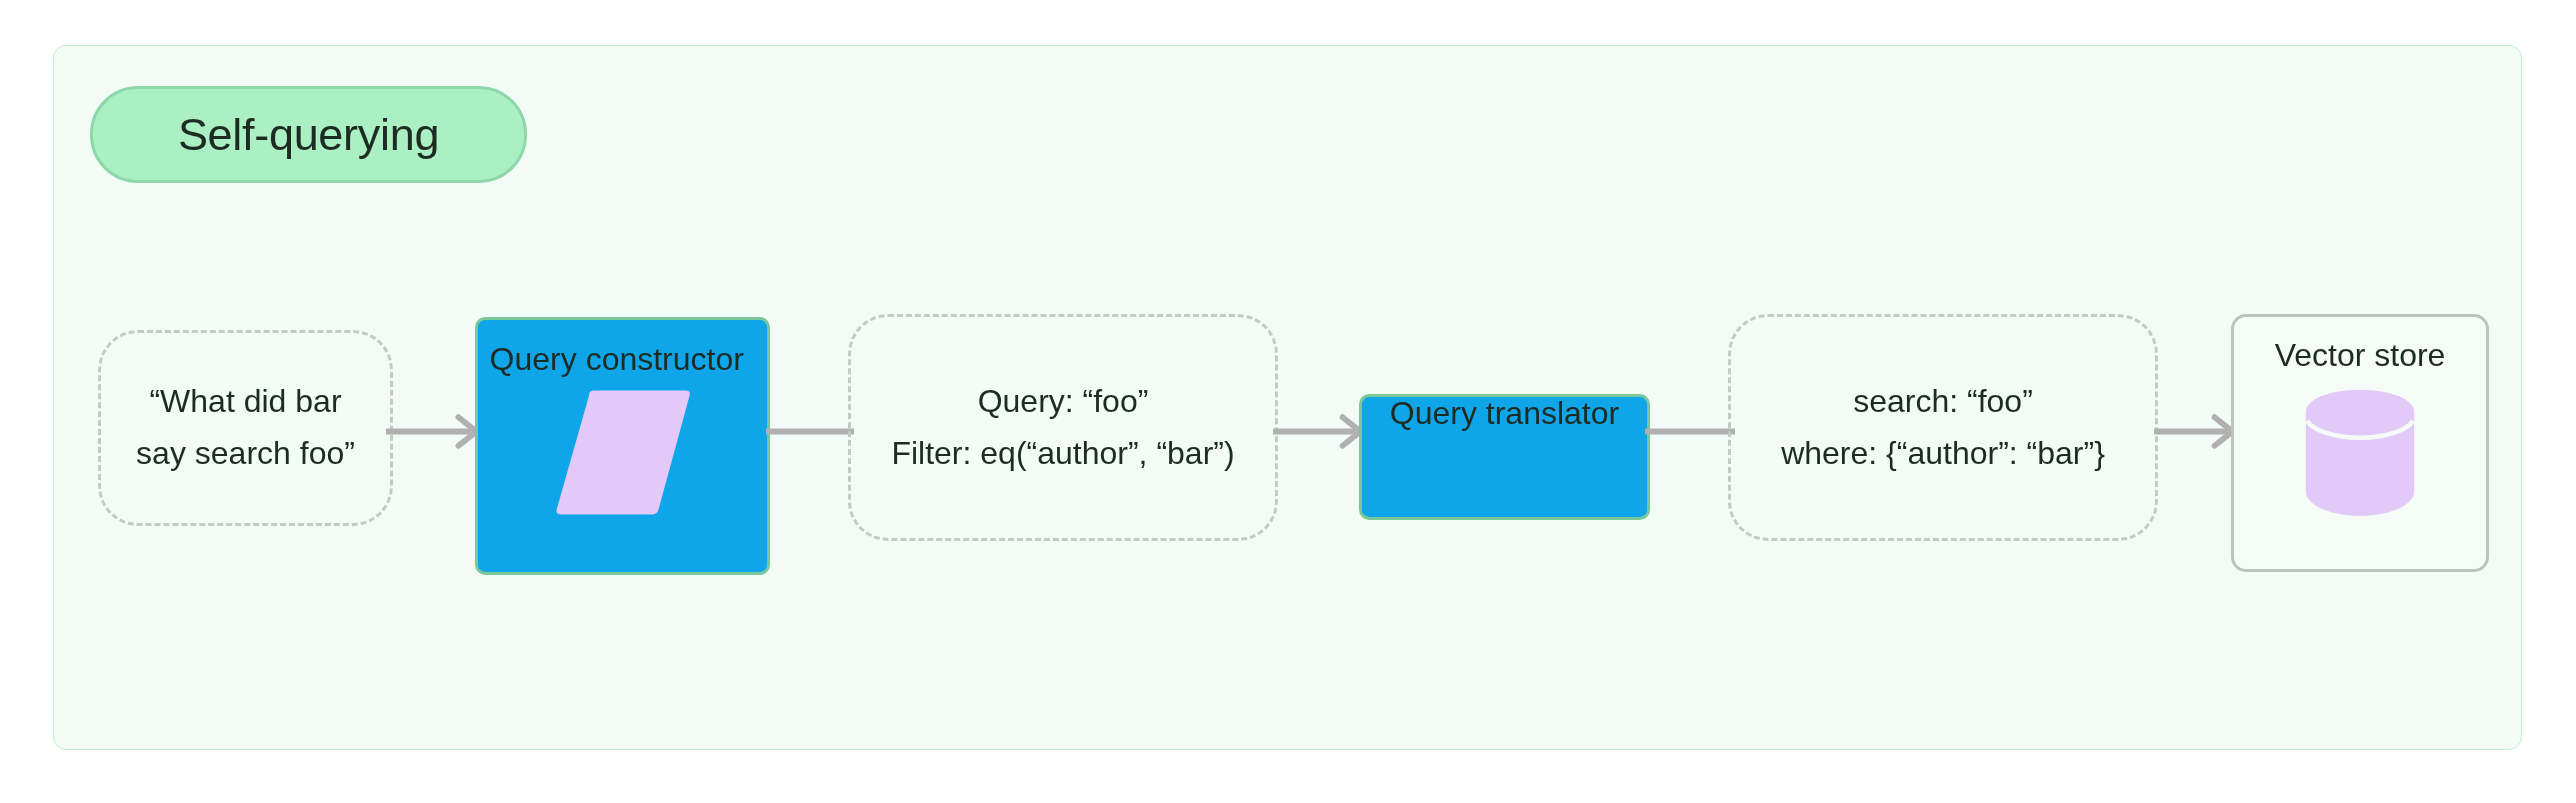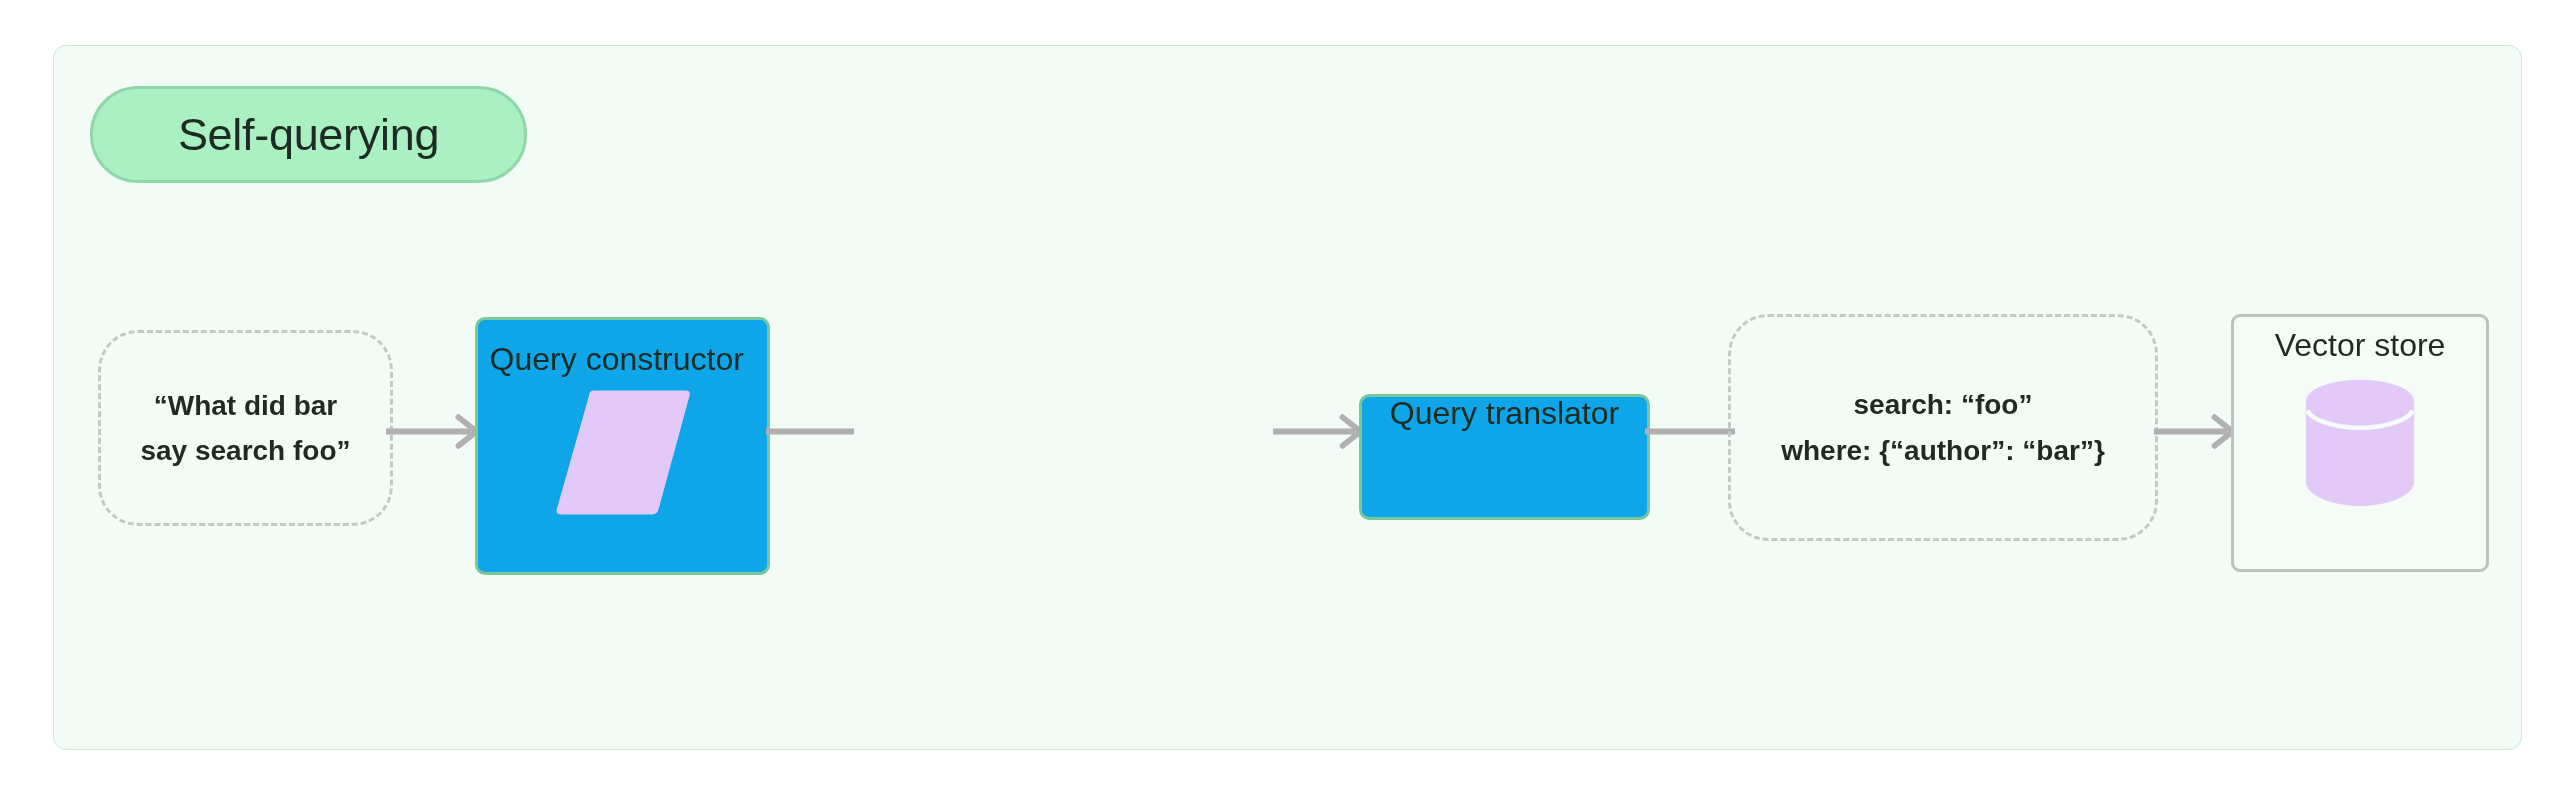--- a/index.html
+++ b/index.html
@@ -67,26 +67,25 @@
 
   
   .node-dashed {
     border: 3.9px dashed #c2cac5;
     border-radius: 40px;
     background: transparent;
     justify-content: center;
     padding: 0 26px;
   }
   .node-dashed .line {
-    font-size: 28px;
+    font-size: 32px;
     color: #1f2a24;
     line-height: 1.62;
     white-space: nowrap;
     text-align: center;
-    font-weight: bold;
   }
 
   
   .node-green {
     background: #0ea5e9;
     border: 3.2px solid #79c79a;
     border-radius: 10.3px;
   }
   .node-green .title {
     font-size: 32px;
@@ -105,23 +104,23 @@
     padding-left: 11.6px;
   }
   .node-green.centered {
     margin-top: 26px;
   }
 
   
   .node-store {
     background: #f5fbf7;
     border: 3.2px solid #bcc2be;
-    border-radius: 9px;
+    border-radius: 15px;
     justify-content: flex-start;
-    padding-top: 12px;
+    padding-top: 22px;
   }
   .node-store .title {
     font-size: 32px;
     color: #1d2b22;
     line-height: 1;
     white-space: nowrap;
   }
 
   
   .icon-parallelogram {
@@ -183,20 +182,24 @@
     <span class="title">Query constructor</span>
     <svg class="icon-parallelogram" viewBox="0 0 228 200">
       <path d="M 62 12 Q 62 4 70 4 L 212 4 Q 220 4 218 12 L 170 188 Q 168 196 160 196 L 18 196 Q 10 196 12 188 Z" fill="#e2c9f7"></path>
     </svg>
   </div>
 
   <svg class="edge" id="edge-2" viewBox="0 0 136 60" preserveAspectRatio="none">
     <line x1="0" y1="30" x2="136" y2="30" stroke="#b0b0b0" stroke-width="9"></line>
   </svg>
 
+  <div class="node node-dashed" id="node-query-filter">
+    <span class="line">Query: “foo”</span>
+    <span class="line">Filter: eq(“author”, “bar”)</span>
+  </div>
 
   <svg class="edge" id="edge-3" viewBox="0 0 146 60" preserveAspectRatio="none">
     <line x1="0" y1="30" x2="128" y2="30" stroke="#b0b0b0" stroke-width="9"></line>
     <polyline points="108,8 136,30 108,52" fill="none" stroke="#b0b0b0" stroke-width="9" stroke-linecap="round" stroke-linejoin="round"></polyline>
   </svg>
 
   <div class="node node-green centered" id="node-translator">
     <span class="title">Query translator</span>
   </div>
 

